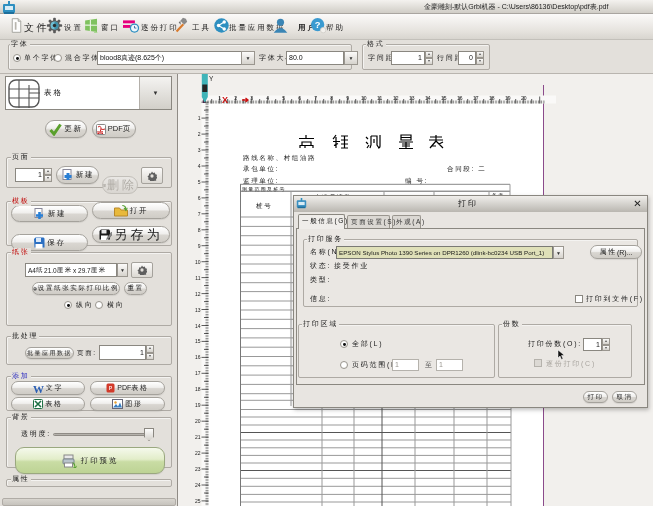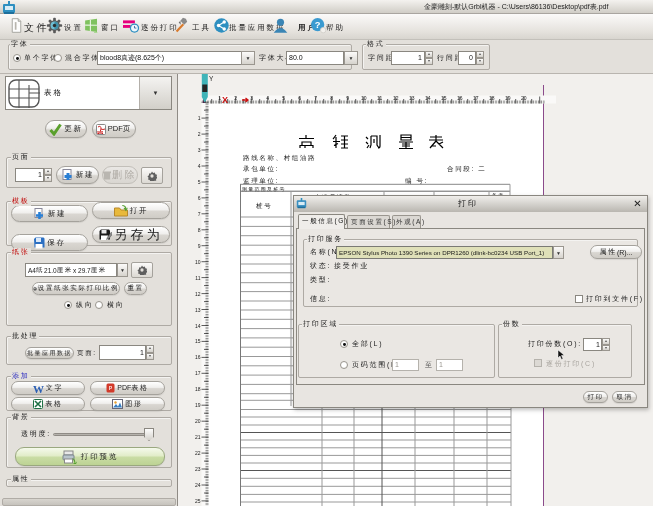--- a/index.html
+++ b/index.html
@@ -139,21 +139,21 @@
     <div>▲</div>
     <div>▼</div>
   </div>
 <div class="pill ab" style="left:56px;top:166px;width:43px;height:18px;font-size:7.5px">
     <svg width="14" height="13" viewBox="0 0 14 13">
       <rect x="2" y="0.5" width="8" height="10" fill="#fff" stroke="#889"></rect>
       <path d="M7 4 v7 M3.5 7.5 h7" stroke="#2a7fd4" stroke-width="3"></path>
     </svg>
     <span style="margin-left:1px"><span style="letter-spacing:.25em">新建</span></span>
   </div>
-<div class="pill dis ab" style="left:102px;top:166px;width:36px;height:18px;font-size:10px">
+<div class="pill dis ab" style="left:102px;top:176px;width:36px;height:18px;font-size:12px">
     <svg width="9" height="11" viewBox="0 0 9 11">
       <rect x="1" y="2" width="7" height="8" fill="#b9b6b0"></rect>
       <rect x="0" y="1" width="9" height="2" fill="#b9b6b0"></rect>
     </svg>
     <span style="margin-left:1px;color:#b0aca6"><span style="letter-spacing:.25em">删除</span></span>
   </div>
 <div class="ab" style="left:141px;top:167px;width:22px;height:17px;background:linear-gradient(#fbfaf9,#dcd9d3);border:1px solid #a5a29c;border-radius:2px;display:flex;align-items:center;justify-content:center">
     <svg width="10" height="10" viewBox="0 0 11 11">
       <path d="M5.5 0.5 l1.2 1.7 1.9-.6.6 1.9 1.9.6-.6 1.9 1.2 1.5-1.7 1.2.1 2-2 0-1.1 1.7-1.5-1.2-1.9.6-.6-1.9-1.9-.6.6-1.9-1.2-1.5 1.7-1.2 0-2 2 .1z" fill="#5f5f5f"></path>
       <circle cx="5.5" cy="5.5" r="1.8" fill="#e3e0db"></circle>
@@ -255,21 +255,21 @@
       <circle cx="3.5" cy="3.5" r="1.2" fill="#e8a030"></circle>
       <path d="M1 8.5 l3-3.5 2 2.5 2-4 2 5 z" fill="#3a7fc0"></path>
     </svg>
     <span style="margin-left:2px"><span style="letter-spacing:.25em">图形</span></span>
   </div>
 <div class="ab" style="left:6px;top:417px;width:166px;height:51px;border:1px solid #aeaaa4;border-radius:2px;box-shadow:inset 0 1px 0 #f4f3f1,inset 1px 0 0 #f4f3f1"></div>
 <div class="ab" style="left:11px;top:413px;font-size:7px;line-height:8.8px;color:#1a1a1a;white-space:nowrap;letter-spacing:.25em;background:#e3e0db;padding:0 1px;z-index:3">背景</div>
 <div class="ab" style="left:21px;top:430px;font-size:7px;line-height:8.8px;color:#1a1a1a;white-space:nowrap;letter-spacing:.25em;">透明度:</div>
 <div class="ab" style="left:53px;top:433px;width:97px;height:3px;background:#b5b2ac;border:1px solid #8f8b85;border-radius:2px"></div>
 <div class="ab" style="left:144px;top:428px;width:10px;height:13px;background:linear-gradient(#fdfdfc,#d4d1cb);border:1px solid #8a8780;clip-path:polygon(0 0,100% 0,100% 70%,50% 100%,0 70%)"></div>
-<div class="pill ab" style="left:15px;top:447px;width:150px;height:19px;font-size:7.5px;background:linear-gradient(#f5f9ec 0%,#e2edc9 45%,#c9dca4 55%,#bdd394 100%);border-color:#9aa87f">
+<div class="pill ab" style="left:15px;top:447px;width:150px;height:27px;font-size:7.5px;background:linear-gradient(#f5f9ec 0%,#e2edc9 45%,#c9dca4 55%,#bdd394 100%);border-color:#9aa87f">
     <svg width="16" height="14" viewBox="0 0 16 14">
       <rect x="2" y="1" width="9" height="4" fill="#e8e8e8" stroke="#888"></rect>
       <rect x="1" y="5" width="11" height="5" rx="1" fill="#b9c4cc" stroke="#7a858d"></rect>
       <rect x="2.5" y="9" width="8" height="4" fill="#fff" stroke="#888"></rect>
       <path d="M10 8 q4 1 3 5 l2-1.5 -1.5 4 -2.5-2 1.5-.5 q0-3 -2.5-5 z" fill="#57a033"></path>
     </svg>
     <span style="margin-left:3px"><span style="letter-spacing:.25em">打印预览</span></span>
   </div>
 <div class="ab" style="left:6px;top:479px;width:166px;height:8px;border:1px solid #aeaaa4;border-radius:2px;box-shadow:inset 0 1px 0 #f4f3f1,inset 1px 0 0 #f4f3f1"></div>
 <div class="ab" style="left:11px;top:475px;font-size:7px;line-height:8.8px;color:#1a1a1a;white-space:nowrap;letter-spacing:.25em;background:#e3e0db;padding:0 1px;z-index:3">属性</div>

